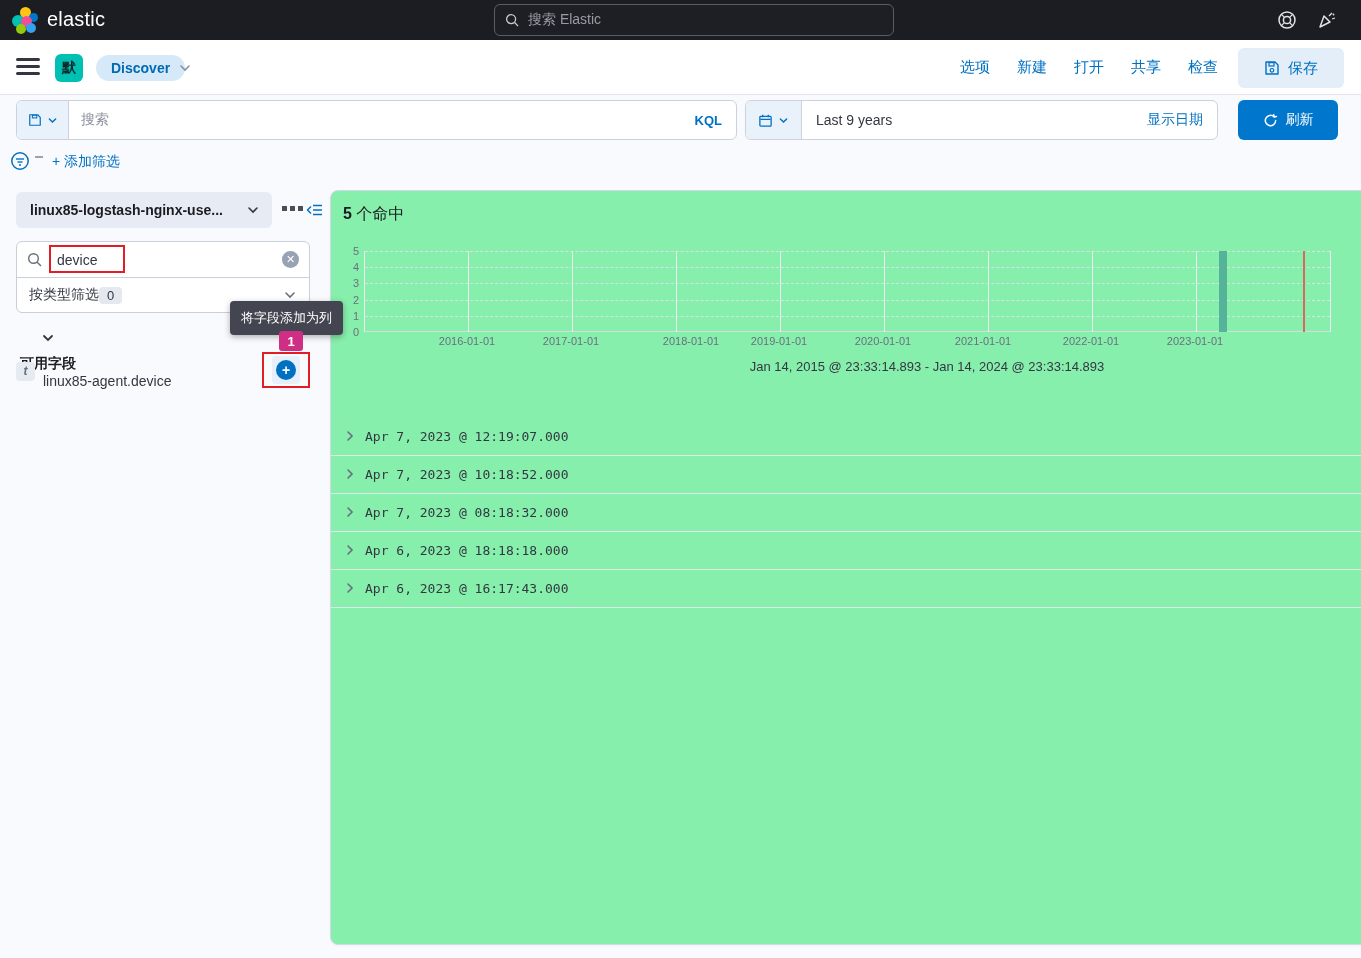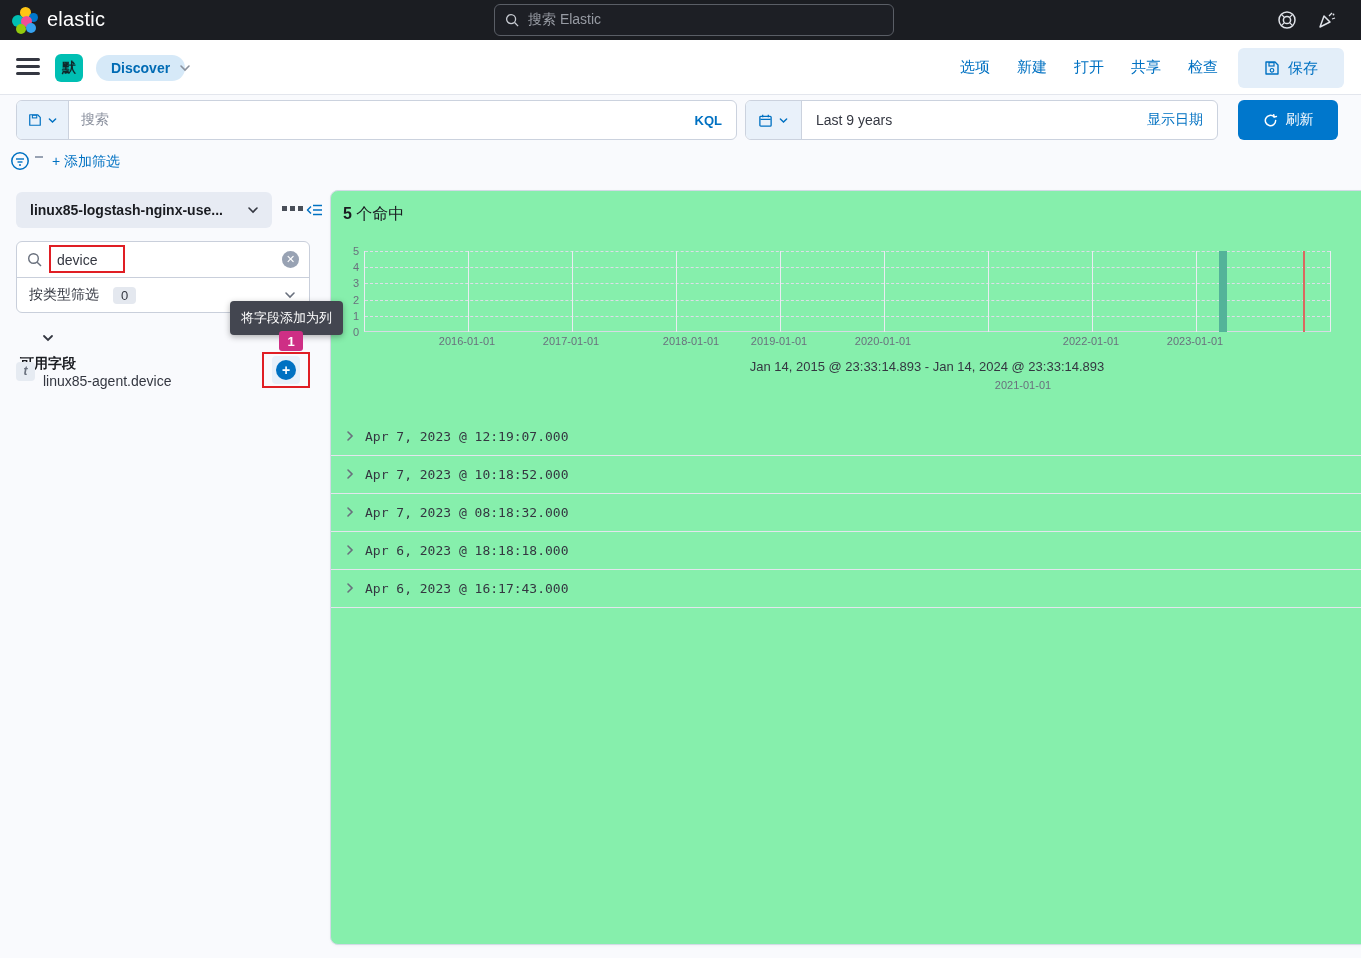--- a/index.html
+++ b/index.html
@@ -45,21 +45,21 @@
   
   .idx-chip { position:absolute; left:16px; top:192px; width:256px; height:36px; background:#e7ebf3; border-radius:6px; display:flex; align-items:center; justify-content:space-between; padding:0 12px 0 14px; cursor:pointer; }
   .idx-chip .name { font-size:14px; font-weight:700; color:#1a1c21; }
   .dots-icon { position:absolute; left:282px; top:206px; display:flex; gap:3px; cursor:pointer; }
   .dots-icon i { width:5px; height:5px; background:#4a4f59; display:block; }
   .collapse-icon { position:absolute; left:306px; top:201px; width:18px; height:18px; color:#0071c2; cursor:pointer; }
   .field-search-wrap { position:absolute; left:16px; top:241px; width:294px; background:#fff; border:1px solid #c9cfdb; border-radius:6px; }
   .fs-row1 { height:35px; display:flex; align-items:center; padding:0 10px; gap:8px; }
   .fs-row1 .val { font-size:14px; color:#343741; padding:2px 6px; }
   .fs-clear { margin-left:auto; width:17px; height:17px; border-radius:50%; background:#98a2b3; color:#fff; font-size:11px; display:flex; align-items:center; justify-content:center; cursor:pointer; }
-  .fs-row2 { height:35px; border-top:1px solid #c9cfdb; display:flex; align-items:center; padding:0 12px; gap:14px; cursor:pointer; }
+  .fs-row2 { height:35px; border-top:1px solid #c9cfdb; display:flex; align-items:center; padding:0 12px; gap:0; cursor:pointer; }
   .fs-row2 .lbl { font-size:14px; color:#343741; }
   .fs-count { background:#e4e8ef; border-radius:4px; font-size:13px; color:#343741; padding:1px 8px; }
   .fs-chev { margin-left:auto; color:#69707d; }
   .redbox1 { position:absolute; left:49px; top:245px; width:76px; height:28px; border:2px solid #e01e24; pointer-events:none; }
   .tooltip { position:absolute; left:230px; top:301px; background:#434650; color:#fff; font-size:13px; padding:8px 11px; border-radius:4px; box-shadow:0 2px 6px rgba(0,0,0,.3); white-space:nowrap; z-index:5; }
   .step-badge { position:absolute; left:279px; top:331px; width:24px; height:20px; background:#ce2f85; border-radius:3px; color:#fff; font-size:13px; font-weight:700; display:flex; align-items:center; justify-content:center; z-index:6; }
   .avail-row { position:absolute; left:20px; top:331px; display:flex; align-items:center; gap:10px; cursor:pointer;flex-direction:column; }
   .avail-row .chev { color:#343741; }
   .avail-row .lbl { font-size:14px; font-weight:700; color:#1a1c21; }
   .field-item { position:absolute; left:16px; top:356px; width:294px; height:30px; display:flex; align-items:center; gap:8px; }
@@ -308,21 +308,21 @@
     <div class="vgrid" style="left:831px;"></div>
     <div class="bar" style="left:854px;top:0;width:8px;height:81px;"></div>
     <div class="now-line" style="left:938px;top:0;width:2px;height:81px;"></div>
   </div>
 
   <span class="xlab" style="left:100px;">2016-01-01</span>
   <span class="xlab" style="left:204px;">2017-01-01</span>
   <span class="xlab" style="left:324px;">2018-01-01</span>
   <span class="xlab" style="left:412px;">2019-01-01</span>
   <span class="xlab" style="left:516px;">2020-01-01</span>
-  <span class="xlab" style="left:656px;margin-top:44px;">2021-01-01</span>
+  <span class="xlab" style="left:616px;">2021-01-01</span>
   <span class="xlab" style="left:724px;">2022-01-01</span>
   <span class="xlab" style="left:828px;">2023-01-01</span>
 
   <div class="subtitle">Jan 14, 2015 @ 23:33:14.893 - Jan 14, 2024 @ 23:33:14.893</div>
 
 
   <div class="trow" style="top:227px;">
     <span class="expand">
         <svg width="12" height="12" viewBox="0 0 12 12">
           <polyline points="4,2 8,6 4,10" fill="none" stroke="currentColor" stroke-width="1.6" stroke-linecap="round"></polyline>

